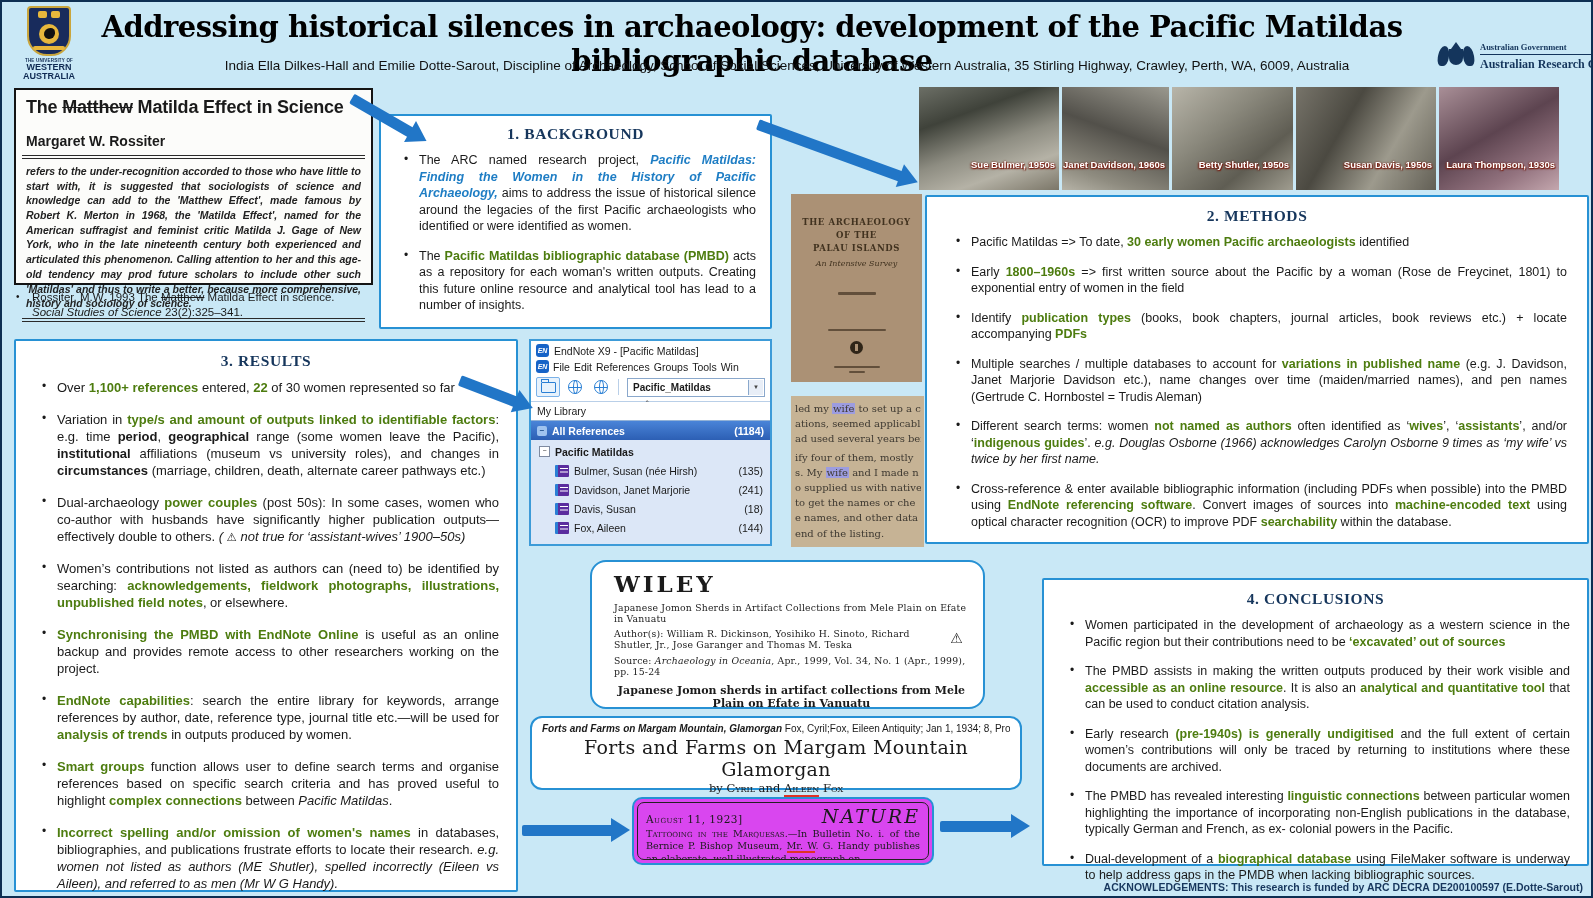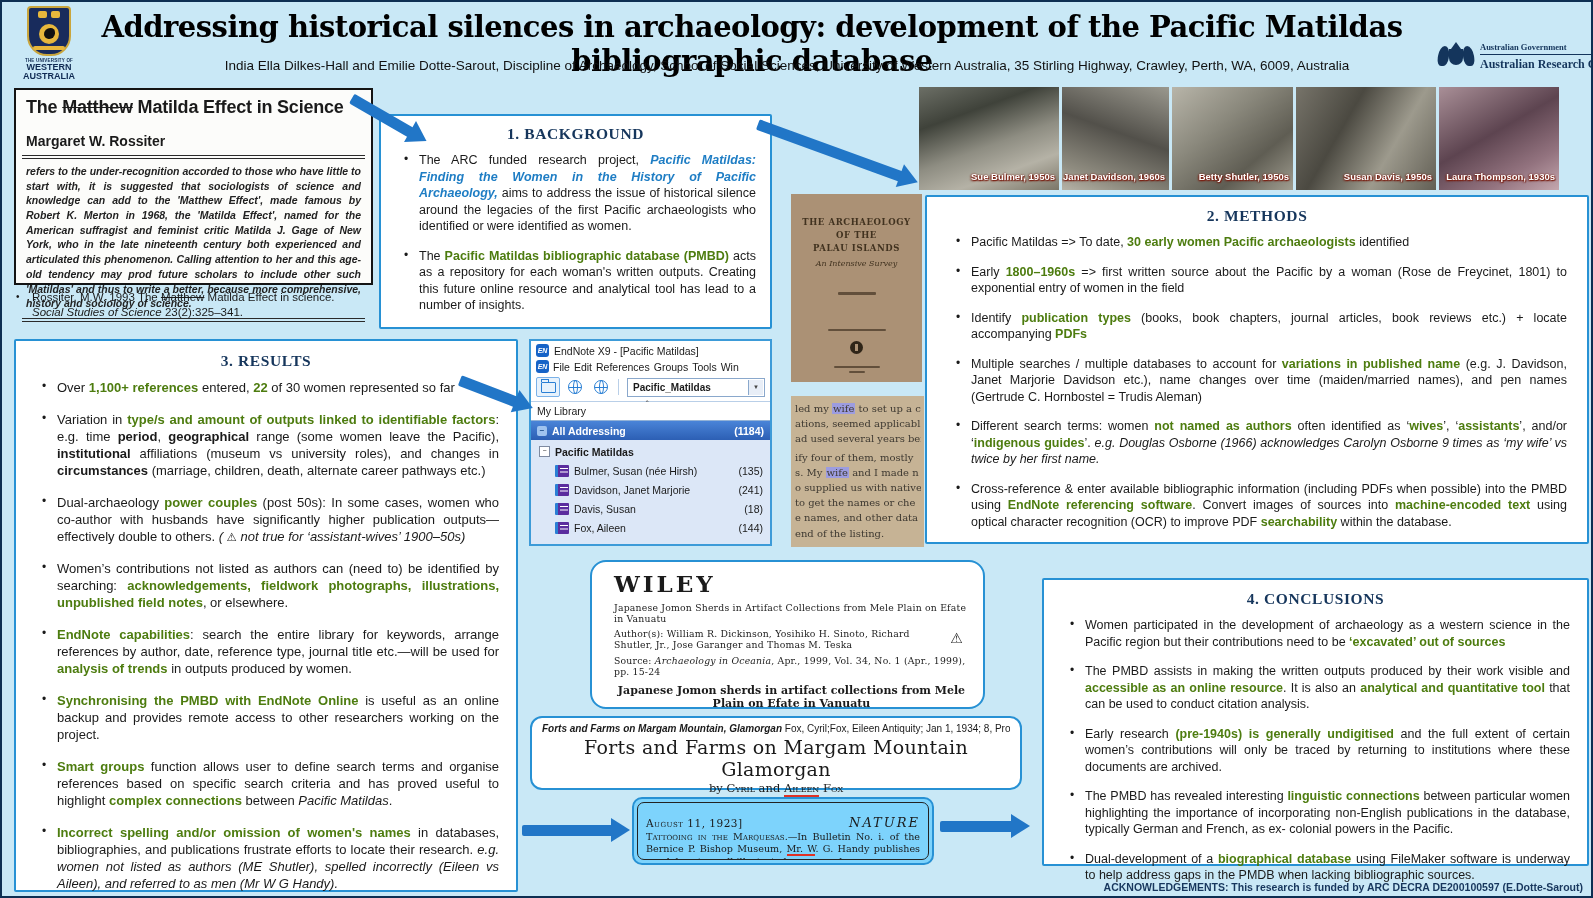--- a/index.html
+++ b/index.html
@@ -71,21 +71,21 @@
     padding:4px 10px 4px 10px;box-sizing:border-box;}
   #rossiter .r-title{font-size:18px;font-weight:bold;letter-spacing:-0.2px;margin-top:3px;}
   #rossiter .r-author{font-size:14px;font-weight:bold;margin-top:15px;}
   .r-rule{border-top:1.5px solid #2a2a2a;border-bottom:1px solid #2a2a2a;height:2px;margin:6px -4px 5px -4px;}
   #rossiter .r-abstract{font-size:10.5px;font-style:italic;font-weight:600;line-height:1.4;text-align:justify;color:#222;}
   #rossiter-cite{left:30px;top:288px;width:336px;font-size:11.5px;line-height:1.3;}
   #rossiter-cite::before{content:"\2022";position:absolute;left:-16px;top:0;font-size:10px;}
 
   
   .photo{position:absolute;top:85px;height:103px;overflow:hidden;}
-  .photo .cap{position:absolute;right:4px;bottom:8px;font-size:9.5px;font-weight:bold;color:#fff;
+  .photo .cap{position:absolute;right:4px;bottom:20px;font-size:9.5px;font-weight:bold;color:#fff;
     text-shadow:0 0 2px #7a1f12,1px 1px 1px #7a1f12,-1px 1px 2px #7a1f12;white-space:nowrap;}
   #photo-1{left:917px;width:140px;background:linear-gradient(160deg,#6c6f66,#3f423a 28%,#8e8d82 55%,#b5b2a6 76%,#7b7668);}
   #photo-2{left:1060px;width:107px;background:linear-gradient(200deg,#9a988e,#52504a 45%,#8f8c80 82%,#b6b3a7);}
   #photo-3{left:1170px;width:121px;background:linear-gradient(140deg,#b8b5a9,#8a887c 38%,#5f5d53 70%,#a09d90);}
   #photo-4{left:1294px;width:140px;background:linear-gradient(120deg,#77746a,#4b4941 35%,#9d9a8d 66%,#625f55);}
   #photo-5{left:1437px;width:120px;background:linear-gradient(150deg,#a98f97,#5d4450 45%,#93737f 76%,#c4a7ae);}
 
   
   #endnote{left:527px;top:337px;width:243px;height:207px;background:#fff;border:2px solid #3d9bd8;
     box-sizing:border-box;font-size:10.5px;}
@@ -146,26 +146,26 @@
   #wiley .w-caps{font-size:9.3px;text-align:center;margin-top:6px;line-height:1.45;}
 
   
   #forts{left:528px;top:714px;width:492px;height:74px;border:2.5px solid #2791d4;border-radius:12px;background:#fff;
     box-sizing:border-box;padding:5px 10px;}
   #forts .f1{font-size:10px;white-space:nowrap;overflow:hidden;}
   #forts .f2{font-family:"DejaVu Serif",serif;font-size:19px;text-align:center;margin-top:2px;letter-spacing:0.3px;}
   #forts .f3{font-family:"DejaVu Serif",serif;font-size:11.5px;text-align:center;margin-top:1px;}
 
   
-  #nature{left:630px;top:795px;width:302px;height:68px;border:2px solid #2791d4;border-radius:10px;background:#7dd3fc;box-sizing:border-box;}
+  #nature{left:630px;top:795px;width:302px;height:68px;border:2px solid #2791d4;border-radius:10px;background:#d946ef;box-sizing:border-box;}
   #nature .inner{position:absolute;left:3px;right:3px;top:3px;bottom:3px;border:1.5px solid #222;border-radius:7px;
     padding:2px 8px;font-family:"DejaVu Serif",serif;box-sizing:border-box;overflow:hidden;}
   #nature .n-head{display:flex;justify-content:space-between;align-items:baseline;}
   #nature .n-date{font-size:10.5px;letter-spacing:0.5px;}
-  #nature .n-mast{font-style:italic;font-size:13px;letter-spacing:2px;margin-top:10px;}
+  #nature .n-mast{font-style:italic;font-size:19px;letter-spacing:2px;}
   #nature .n-body{font-size:9.6px;line-height:1.28;text-align:justify;margin-top:1px;}
 
   
   .flow-arrow{position:absolute;height:0;transform-origin:left center;}
   .flow-arrow .shaft{position:absolute;left:0;right:15px;top:-5.5px;height:11px;background:#2176c7;border-radius:2px;}
   .flow-arrow .head{position:absolute;right:-2px;top:-12px;width:0;height:0;
     border-left:19px solid #2176c7;border-top:12px solid transparent;border-bottom:12px solid transparent;}
 
   
   #acks{right:8px;top:879px;font-size:10.5px;font-weight:bold;color:#17365d;}
@@ -211,21 +211,21 @@
     <div class="r-author">Margaret W. Rossiter</div>
     <div class="r-rule"></div>
     <div class="r-abstract">refers to the under-recognition accorded to those who have little to start with, it is suggested that sociologists of science and knowledge can add to the 'Matthew Effect', made famous by Robert K. Merton in 1968, the 'Matilda Effect', named for the American suffragist and feminist critic Matilda J. Gage of New York, who in the late nineteenth century both experienced and articulated this phenomenon. Calling attention to her and this age-old tendency may prod future scholars to include other such 'Matildas' and thus to write a better, because more comprehensive, history and sociology of science.</div>
     <div class="r-rule" style="margin-top:7px;"></div>
   </div>
   <div class="abs" id="rossiter-cite"><span>Rossiter, M.W. 1993 The </span><span class="strike">Matthew</span><span> Matilda Effect in science. </span><span class="it">Social Studies of Science</span><span> 23(2):325–341.</span></div>
 
   <div class="panel" id="bg-panel">
     <h2>1. BACKGROUND</h2>
     <ul>
-      <li><span>The ARC funded research project, </span><span class="hlit">Pacific Matildas: Finding the Women in the History of Pacific Archaeology,</span><span> aims to address the issue of historical silence around the legacies of the first Pacific archaeologists who identified or were identified as women.</span></li>
+      <li><span>The ARC named research project, </span><span class="hlit">Pacific Matildas: Finding the Women in the History of Pacific Archaeology,</span><span> aims to address the issue of historical silence around the legacies of the first Pacific archaeologists who identified or were identified as women.</span></li>
       <li><span>The </span><span class="hl">Pacific Matildas bibliographic database (PMBD)</span><span> acts as a repository for each woman's written outputs. Creating this future online resource and analytical tool has lead to a number of insights.</span></li>
     </ul>
   </div>
 
   <div class="photo" id="photo-1">
       <span class="cap">Sue Bulmer, 1950s</span>
     </div>
   <div class="photo" id="photo-2">
       <span class="cap">Janet Davidson, 1960s</span>
     </div>
@@ -251,22 +251,22 @@
     </ul>
   </div>
 
   <div class="panel" id="results-panel">
     <h2>3. RESULTS</h2>
     <ul>
       <li><span>Over </span><span class="hl">1,100+ references</span><span> entered, </span><span class="hl">22</span><span> of 30 women represented so far</span></li>
       <li><span>Variation in </span><span class="hl">type/s and amount of outputs linked to identifiable factors</span><span>: e.g. time </span><span class="bold">period</span><span>, </span><span class="bold">geographical</span><span> range (some women leave the Pacific), </span><span class="bold">institutional</span><span> affiliations (museum vs university roles), and changes in </span><span class="bold">circumstances</span><span> (marriage, children, death, alternate career pathways etc.)</span></li>
       <li><span>Dual-archaeology </span><span class="hl">power couples</span><span> (post 50s): In some cases, women who co-author with husbands have significantly higher publication outputs—effectively double to others. </span><span class="it">( </span><span class="warn">⚠</span><span class="it"> not true for ‘assistant-wives’ 1900–50s)</span></li>
       <li><span>Women’s contributions not listed as authors can (need to) be identified by searching: </span><span class="hl">acknowledgements, fieldwork photographs, illustrations, unpublished field notes</span><span>, or elsewhere.</span></li>
+      <li><span class="hl">Synchronising the PMBD with EndNote Online</span><span> is useful as an online backup and provides remote access to other researchers working on the project.</span></li>
       <li><span class="hl">EndNote capabilities</span><span>: search the entire library for keywords, arrange references by author, date, reference type, journal title etc.—will be used for </span><span class="hl">analysis of trends</span><span> in outputs produced by women.</span></li>
-      <li><span class="hl">Synchronising the PMBD with EndNote Online</span><span> is useful as an online backup and provides remote access to other researchers working on the project.</span></li>
       <li><span class="hl">Smart groups</span><span> function allows user to define search terms and organise references based on specific search criteria and has proved useful to highlight </span><span class="hl">complex connections</span><span> between </span><span class="it">Pacific Matildas</span><span>.</span></li>
       <li><span class="hl">Incorrect spelling and/or omission of women's names</span><span> in databases, bibliographies, and publications frustrate efforts to locate their research. </span><span class="it">e.g. women not listed as authors (ME Shutler), spelled incorrectly (Eileen vs Aileen), and referred to as men (Mr W G Handy).</span></li>
     </ul>
   </div>
 
   <div class="abs" id="endnote">
     <div class="en-row en-titlebar">
       <span class="en-badge">EN</span>
       <span>EndNote X9 - [Pacific Matildas]</span>
     </div>
@@ -294,21 +294,21 @@
         <span>Pacific_Matildas</span>
         <span class="dd">▼</span>
       </span>
     </div>
     <div class="en-row en-mylib">
       <span>My Library</span>
       <span class="caret">ˆ</span>
     </div>
     <div class="en-row en-allrefs">
       <span class="minus-box">−</span>
-      <span>All Addressing</span>
+      <span>All References</span>
       <span class="en-count">(1184)</span>
     </div>
     <div class="en-tree">
       <div class="tree-row">
         <span class="exp">−</span>
         <span style="font-weight:bold;">Pacific Matildas</span>
       </div>
       <div class="tree-row child">
         <span class="book-icon"></span>
         <span>Bulmer, Susan (née Hirsh)</span>

